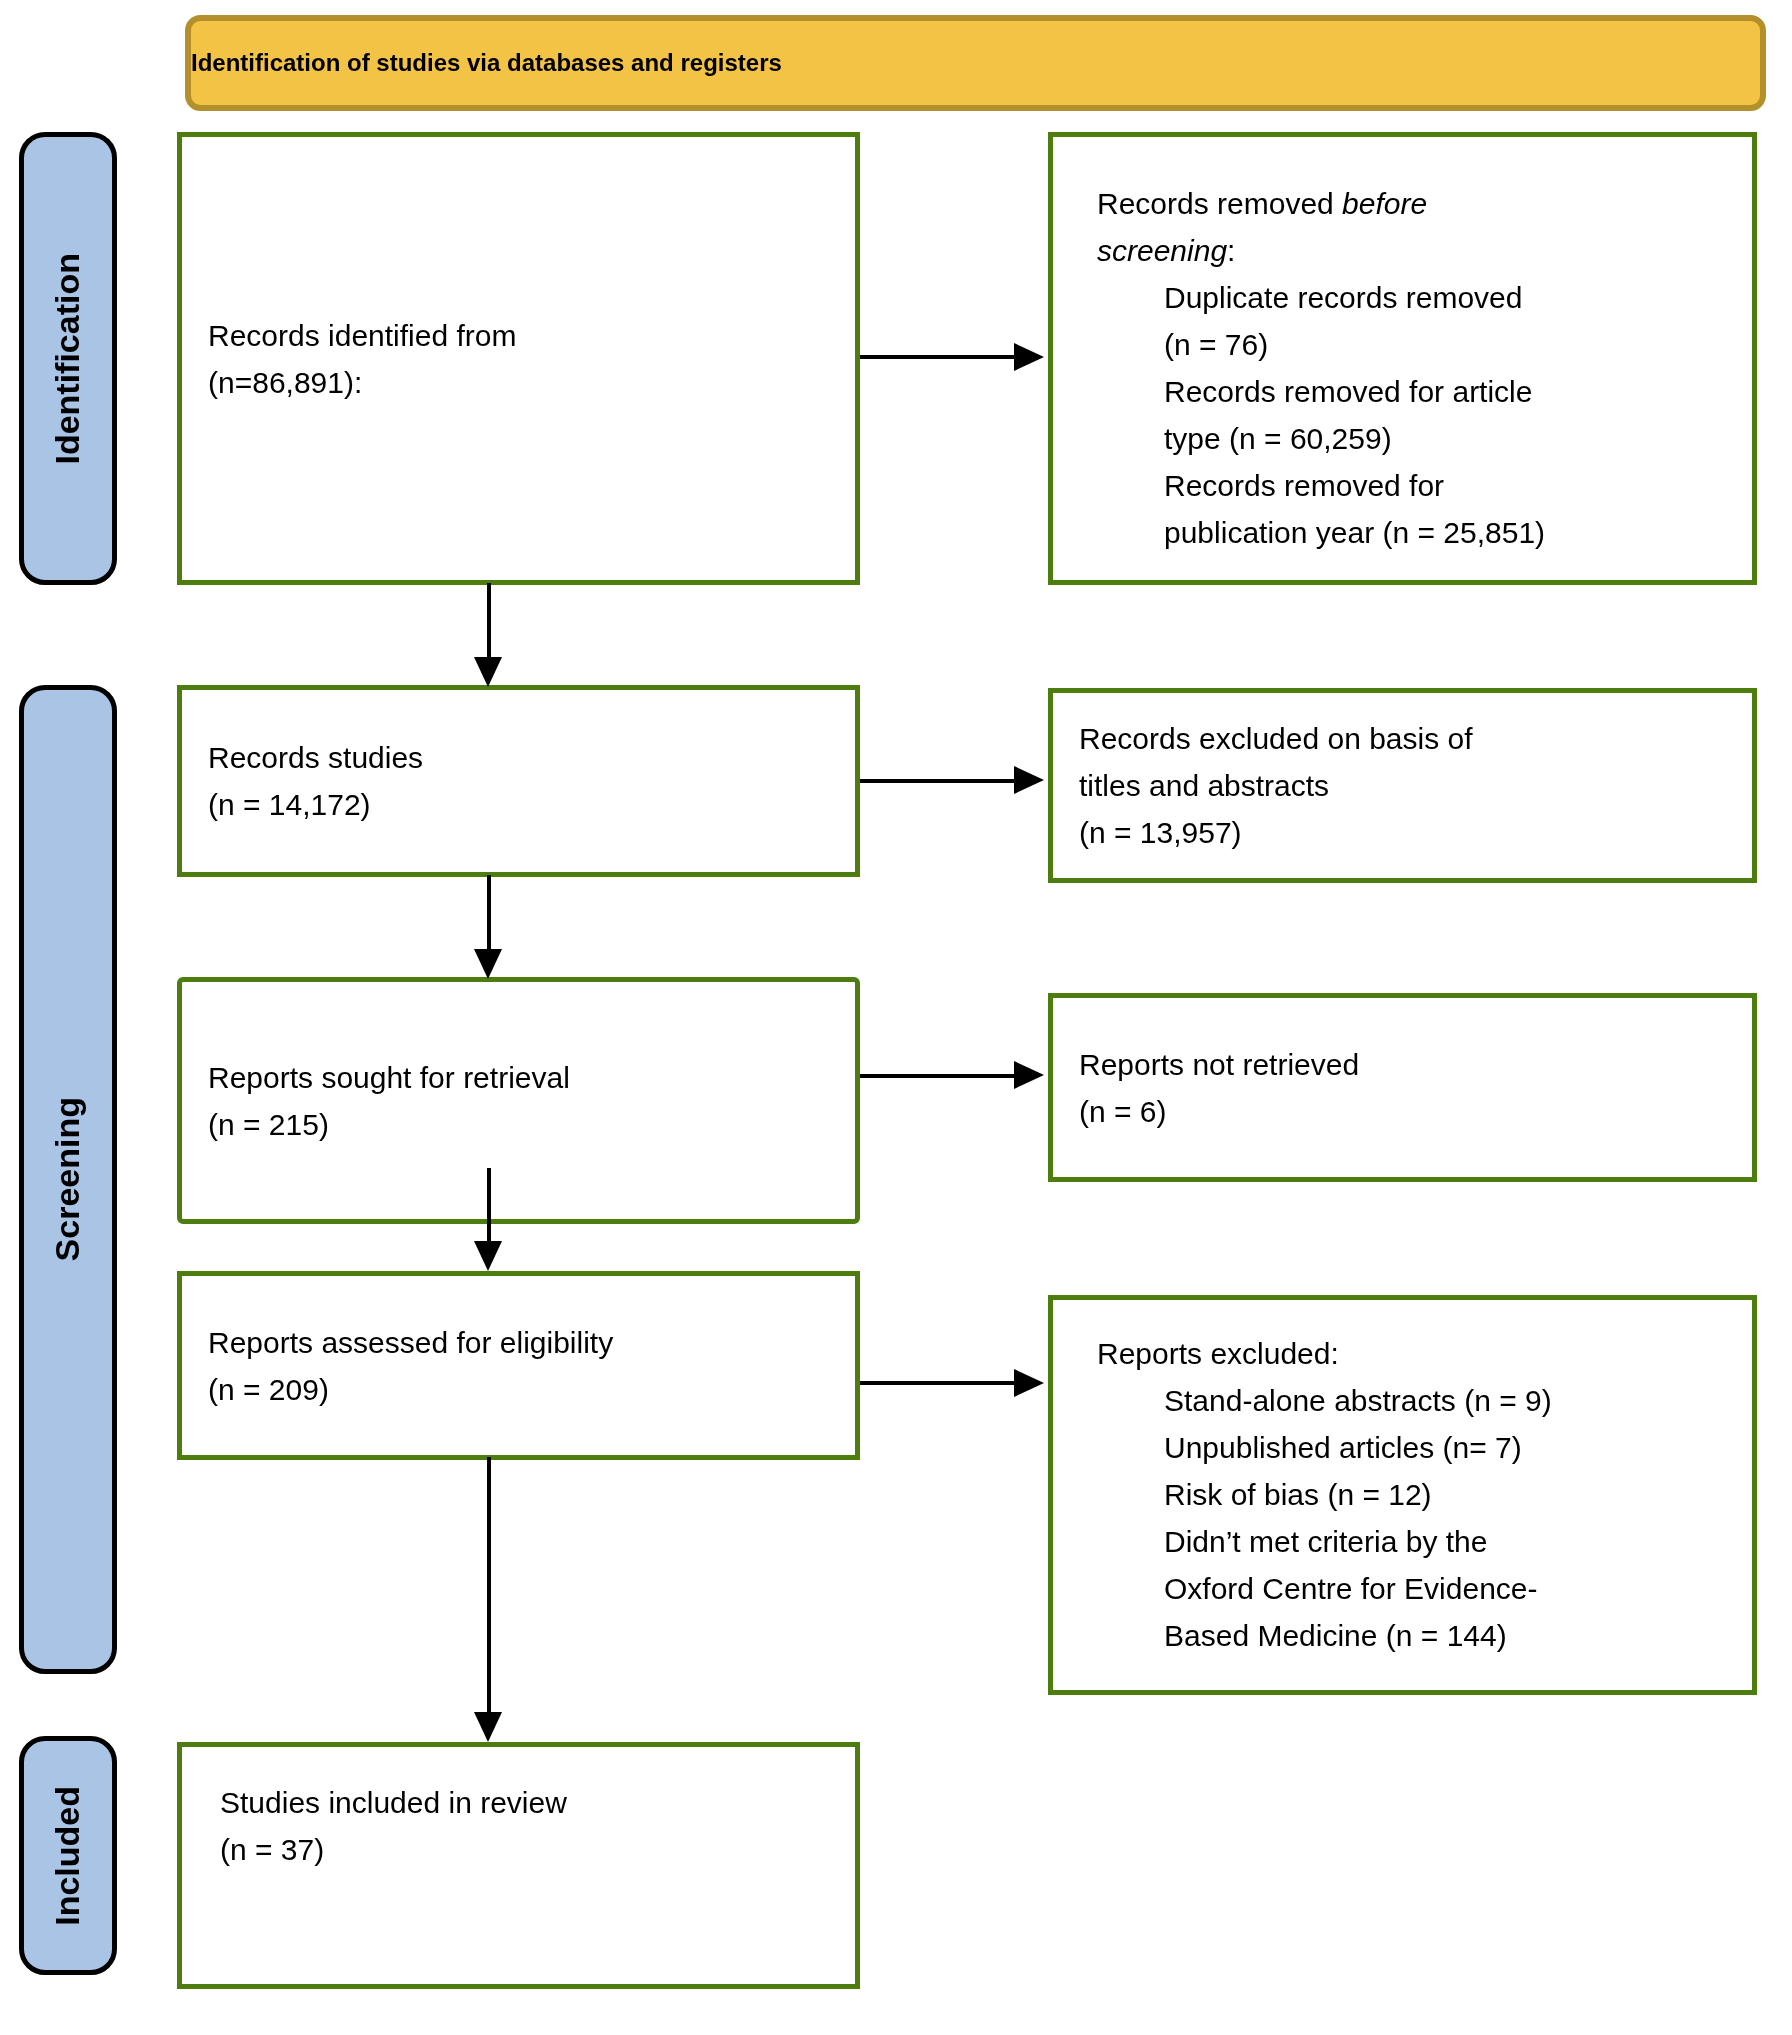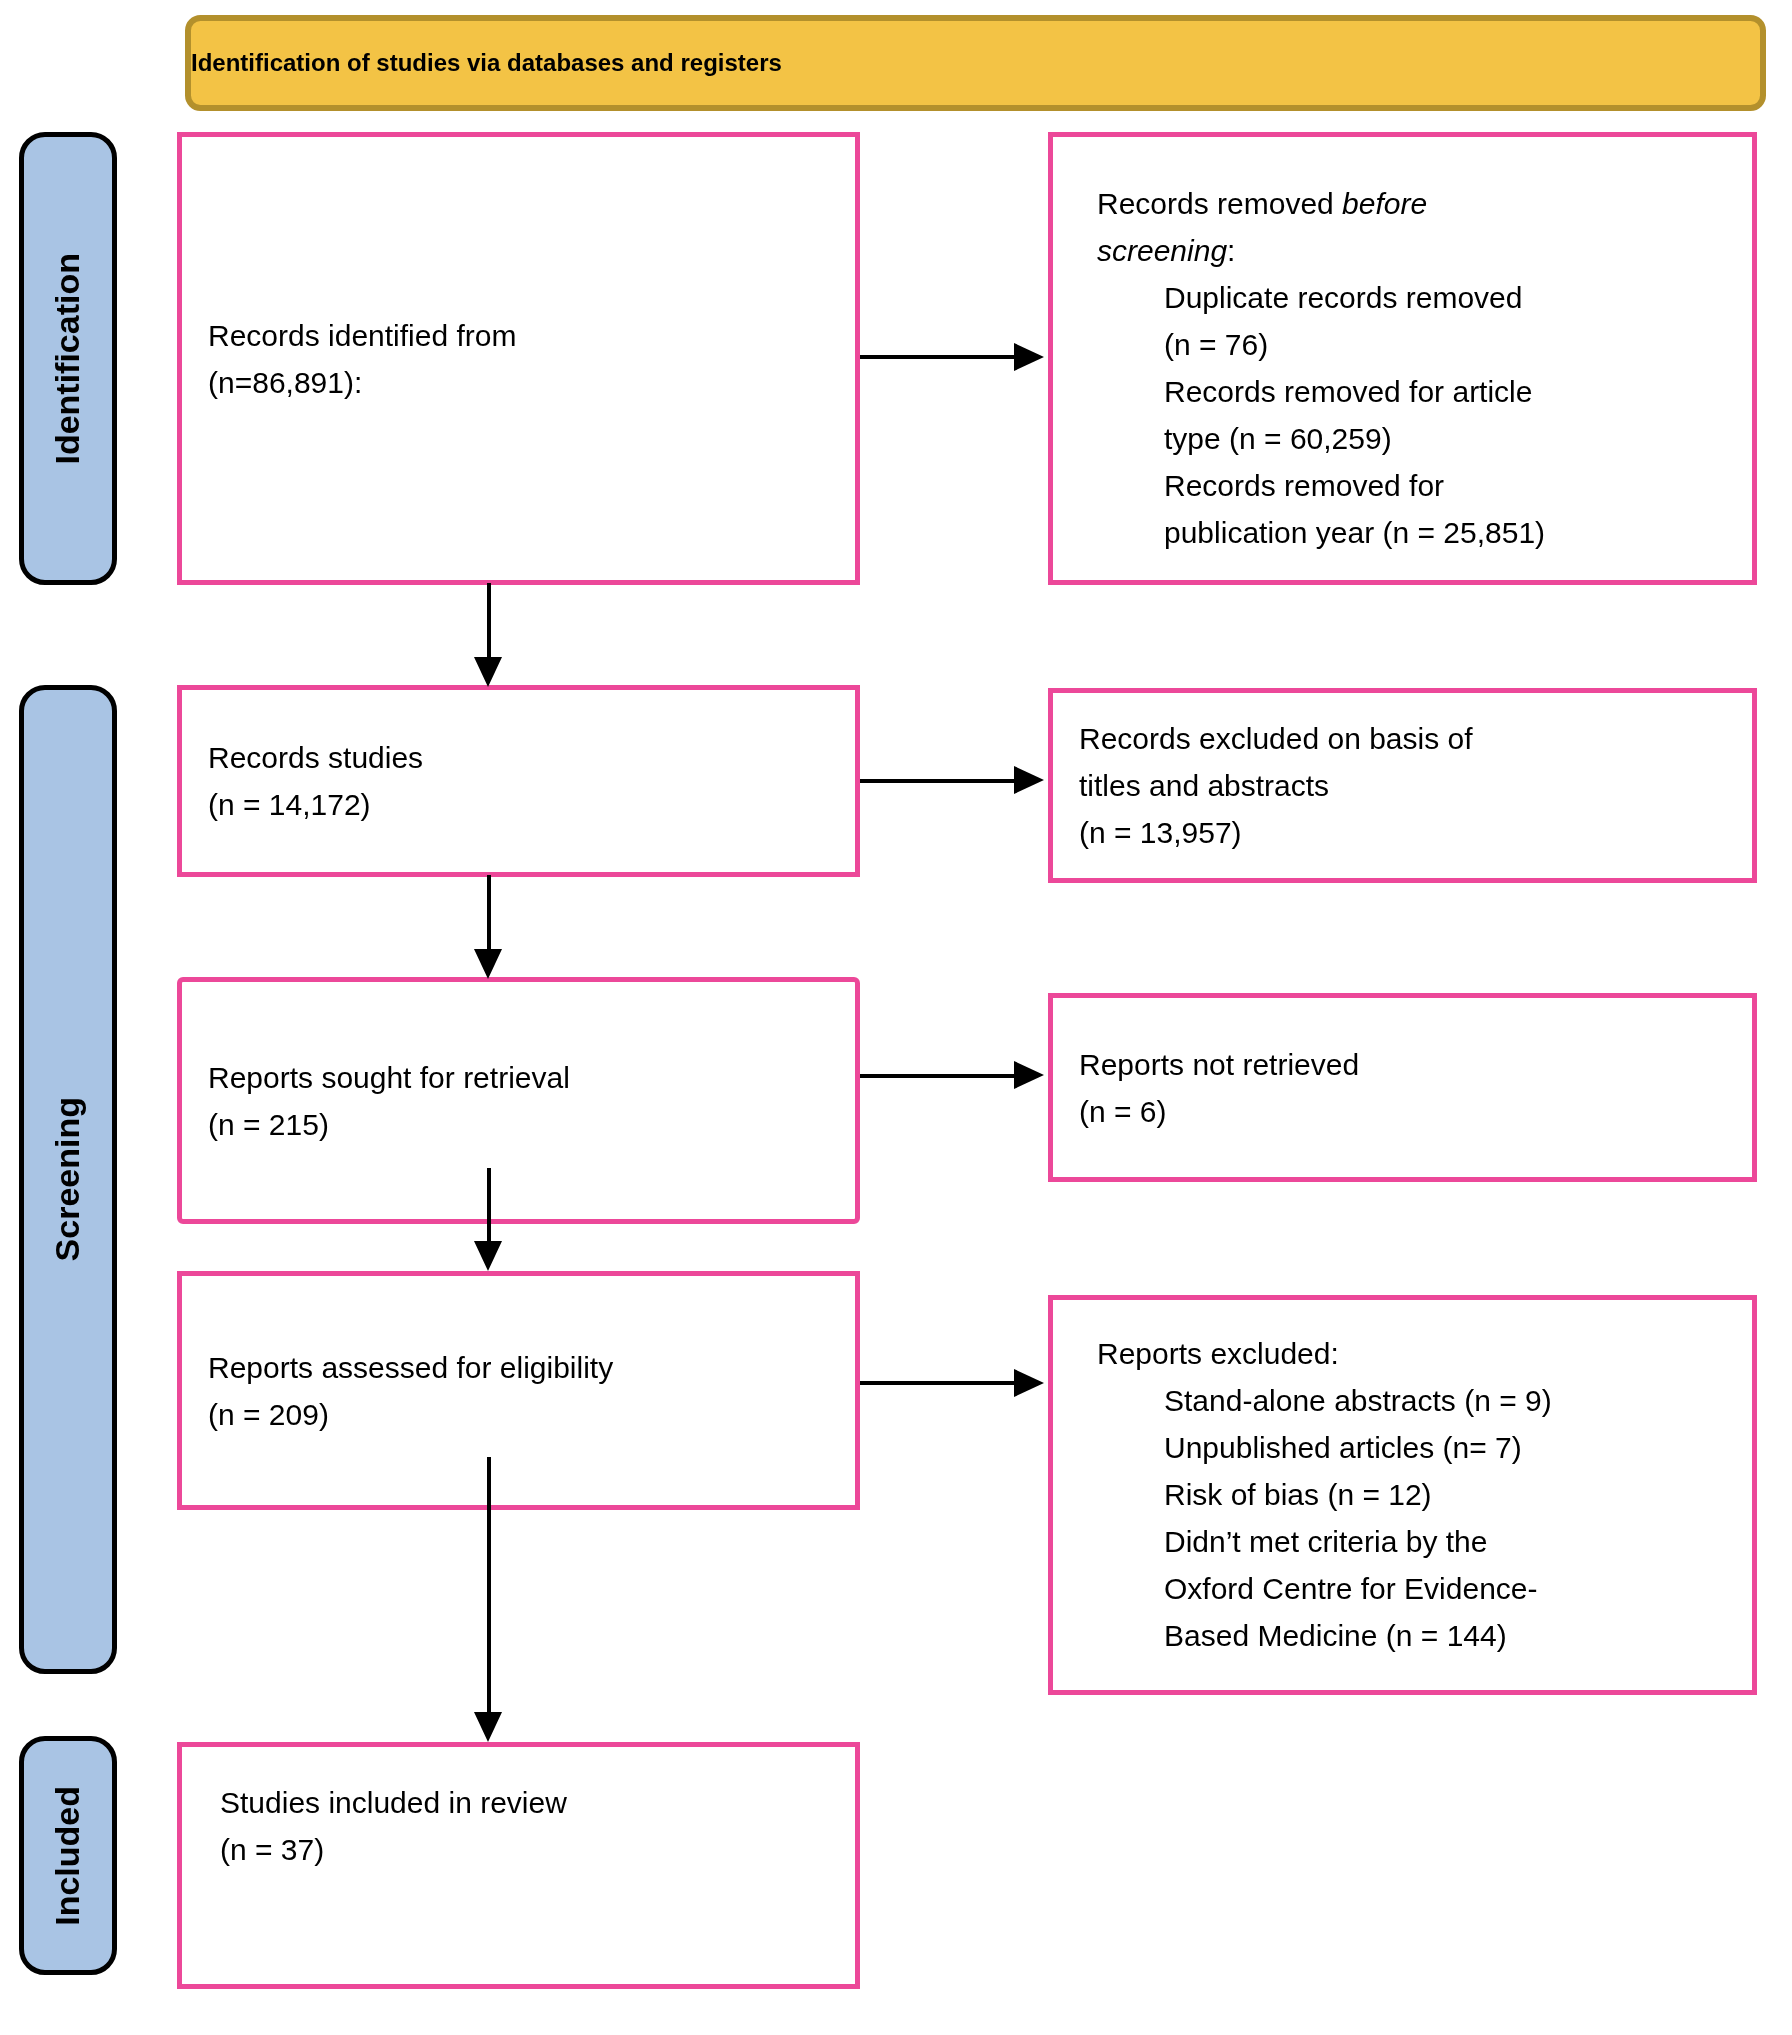--- a/index.html
+++ b/index.html
@@ -36,33 +36,33 @@
     transform:rotate(180deg);
     font-weight:bold;font-size:34px;white-space:nowrap;
   }
   #stage-identification{top:132px;height:453px;}
   #stage-screening{top:685px;height:989px;}
   #stage-included{top:1736px;height:239px;}
 
   
   .fbox{
     position:absolute;background:#fff;
-    border:5px solid #ec4899;box-sizing:border-box;
+    border:5px solid #4d7c0f;box-sizing:border-box;
     font-size:30px;line-height:47px;
   }
   .col-left{left:177px;width:683px;padding-left:38px;padding-right:16.5px;}
   .col-right{left:1048px;width:709px;padding-left:44px;padding-right:16.5px;}
   .v-center{display:flex;flex-direction:column;justify-content:center;padding-left:26px;}
   .indent{padding-left:67px;}
   .it{font-style:italic;}
 
   #box-records-identified{top:132px;height:453px;}
   #box-records-screened{top:685px;height:192px;}
   #box-reports-sought{top:977px;height:247px;border-radius:6px;}
-  #box-reports-assessed{top:1271px;height:239px;}
+  #box-reports-assessed{top:1271px;height:189px;}
   #box-studies-included{top:1742px;height:247px;padding-top:32px;}
 
   #box-records-removed{top:132px;height:453px;padding-top:43px;}
   #box-records-excluded{top:688px;height:195px;}
   #box-reports-not-retrieved{top:993px;height:189px;}
   #box-reports-excluded{top:1295px;height:400px;padding-top:30px;}
 
   
   .vline{position:absolute;width:3.8px;background:var(--line-color);}
   .hline{position:absolute;height:3.8px;background:var(--line-color);}

